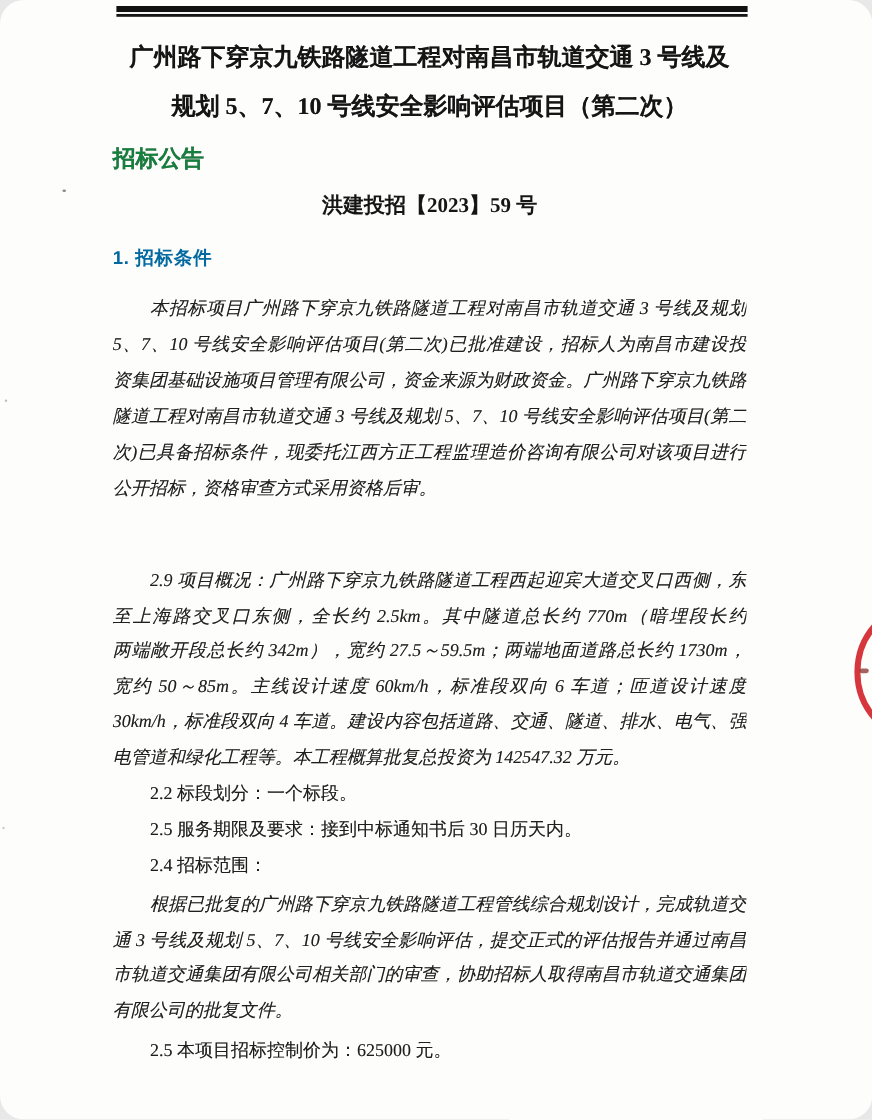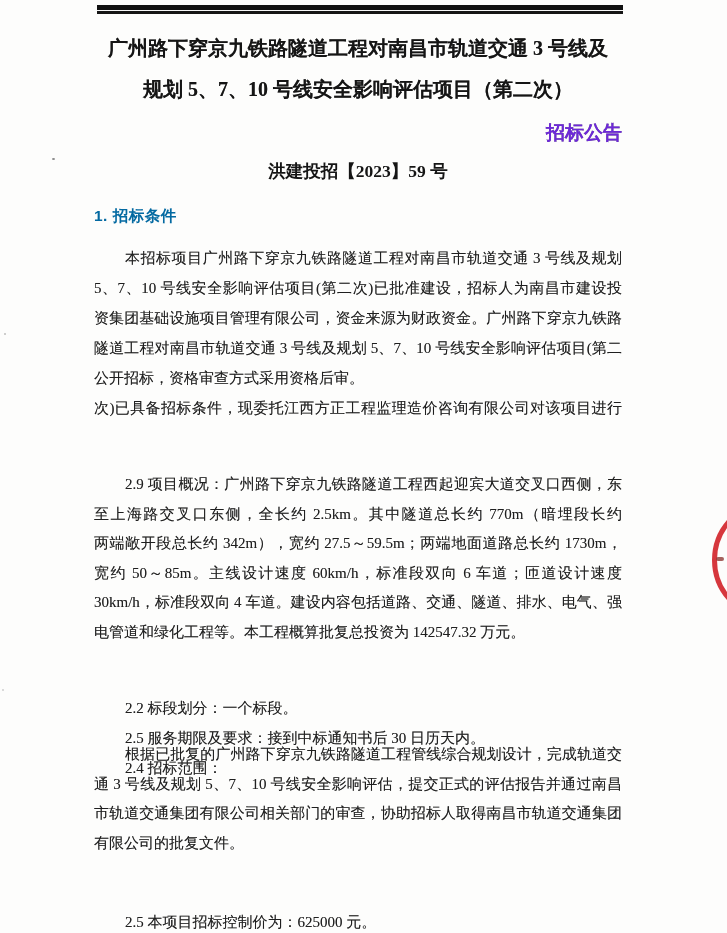--- a/index.html
+++ b/index.html
@@ -5,20 +5,21 @@
   html, body { margin: 0; padding: 0; background: #e8e8e8; }
   .page {
     position: relative;
     width: 727px;
     height: 933px;
     margin: 0 auto;
     background: #fdfdfc;
     overflow: hidden;
     font-family: "Liberation Serif", "DejaVu Serif", serif;
     color: #1f1f1f;
+    border-radius: 20px;
   }
   
   .top-bar {
     position: absolute;
     left: 97px; top: 5px;
     width: 526px; height: 9px;
     background: linear-gradient(to bottom,
       #111 0, #111 5px, #f6f6f6 5px, #f6f6f6 6.5px, #151515 6.5px, #151515 9px);
   }
   .abs { position: absolute; left: 94px; width: 528px; }
@@ -26,60 +27,60 @@
     text-align: center;
     font-size: 20px;
     font-weight: bold;
     line-height: 30px;
     height: 30px;
     white-space: nowrap;
     color: #151515;
     text-shadow: 0 0 0.5px rgba(0,0,0,0.55);
   }
   .subtitle-line {
-    text-align: right;
+    text-align: left;
     font-size: 19px;
     font-weight: bold;
     line-height: 28px; height: 28px;
-    color: #6d28d9;
+    color: #15803d;
     text-shadow: 0 0 0.5px rgba(0,0,0,0.5);
   }
   .docnum-line {
     text-align: center;
     font-size: 17.5px;
     font-weight: bold;
     line-height: 26px; height: 26px;
     color: #151515;
   }
   .sec-heading {
     font-size: 15.5px;
     font-weight: bold;
     line-height: 26px; height: 26px;
     font-family: "Liberation Sans", "DejaVu Sans", sans-serif;
     color: #0369a1;
     letter-spacing: 0.5px;
   }
-  .para { font-size: 15px; }
+  .para { font-size: 15px; font-style: italic; }
   .para .doc-line {
     height: 30px;
     line-height: 30px;
     overflow: hidden;
     white-space: normal;
     text-shadow: 0 0 0.4px rgba(0,0,0,0.4);
   }
   .para.tight .doc-line { height: 29.5px; line-height: 29.5px; }
   .doc-line.indent { padding-left: 31px; }
   .doc-line.justify { text-align: justify; text-align-last: justify; }
   .single-line {
     font-size: 15px;
     line-height: 30px; height: 30px;
     overflow: hidden; white-space: nowrap;
     text-shadow: 0 0 0.4px rgba(0,0,0,0.4);
   }
-  .single-line.indent { padding-left: 31px; margin-top: 46px; }
+  .single-line.indent { padding-left: 31px; }
   
   .stamp-arc {
     position: absolute;
     left: 712px; top: 499px;
     width: 122px; height: 122px;
     border: 5px solid #d2262c;
     border-radius: 50%;
     box-sizing: border-box;
     opacity: 0.92;
   }
@@ -111,22 +112,22 @@
 
   <div class="abs docnum-line" style="top:158px">洪建投招【2023】59 号</div>
 
   <div class="abs sec-heading" style="top:203px">1. 招标条件</div>
 
   <div class="abs para" style="top:243px">
       <div class="doc-line indent justify">本招标项目广州路下穿京九铁路隧道工程对南昌市轨道交通 3 号线及规划</div>
       <div class="doc-line justify">5、7、10 号线安全影响评估项目(第二次)已批准建设，招标人为南昌市建设投</div>
       <div class="doc-line justify">资集团基础设施项目管理有限公司，资金来源为财政资金。广州路下穿京九铁路</div>
       <div class="doc-line justify">隧道工程对南昌市轨道交通 3 号线及规划 5、7、10 号线安全影响评估项目(第二</div>
+      <div class="doc-line justify">次)已具备招标条件，现委托江西方正工程监理造价咨询有限公司对该项目进行</div>
       <div class="doc-line">公开招标，资格审查方式采用资格后审。</div>
-      <div class="doc-line justify">次)已具备招标条件，现委托江西方正工程监理造价咨询有限公司对该项目进行</div>
     </div>
 
 
   <div class="abs para tight" style="top:470px">
       <div class="doc-line indent justify">2.9 项目概况：广州路下穿京九铁路隧道工程西起迎宾大道交叉口西侧，东</div>
       <div class="doc-line justify">至上海路交叉口东侧，全长约 2.5km。其中隧道总长约 770m（暗埋段长约 428m，</div>
       <div class="doc-line justify">两端敞开段总长约 342m），宽约 27.5～59.5m；两端地面道路总长约 1730m，</div>
       <div class="doc-line justify">宽约 50～85m。主线设计速度 60km/h，标准段双向 6 车道；匝道设计速度</div>
       <div class="doc-line justify">30km/h，标准段双向 4 车道。建设内容包括道路、交通、隧道、排水、电气、强</div>
       <div class="doc-line">电管道和绿化工程等。本工程概算批复总投资为 142547.32 万元。</div>

